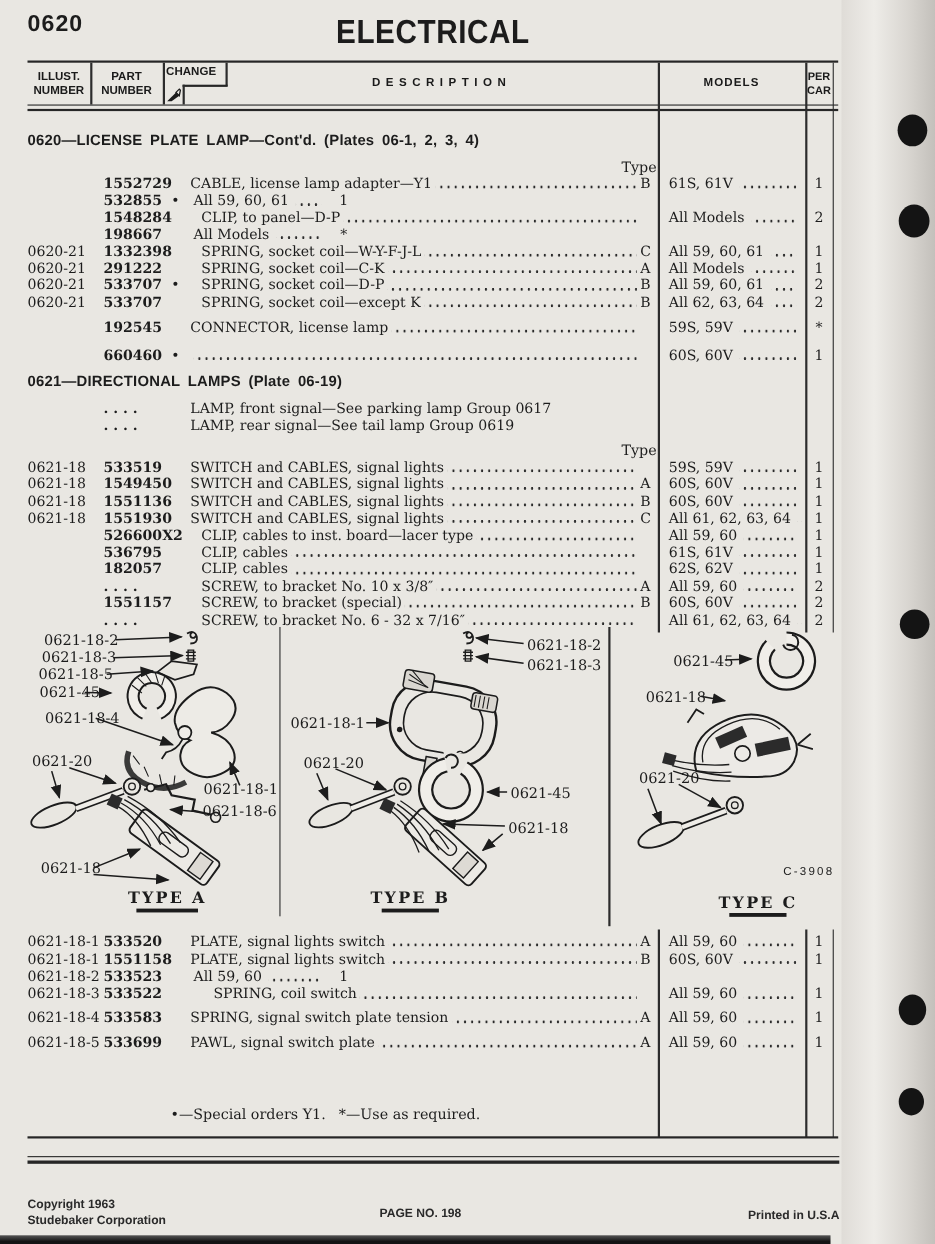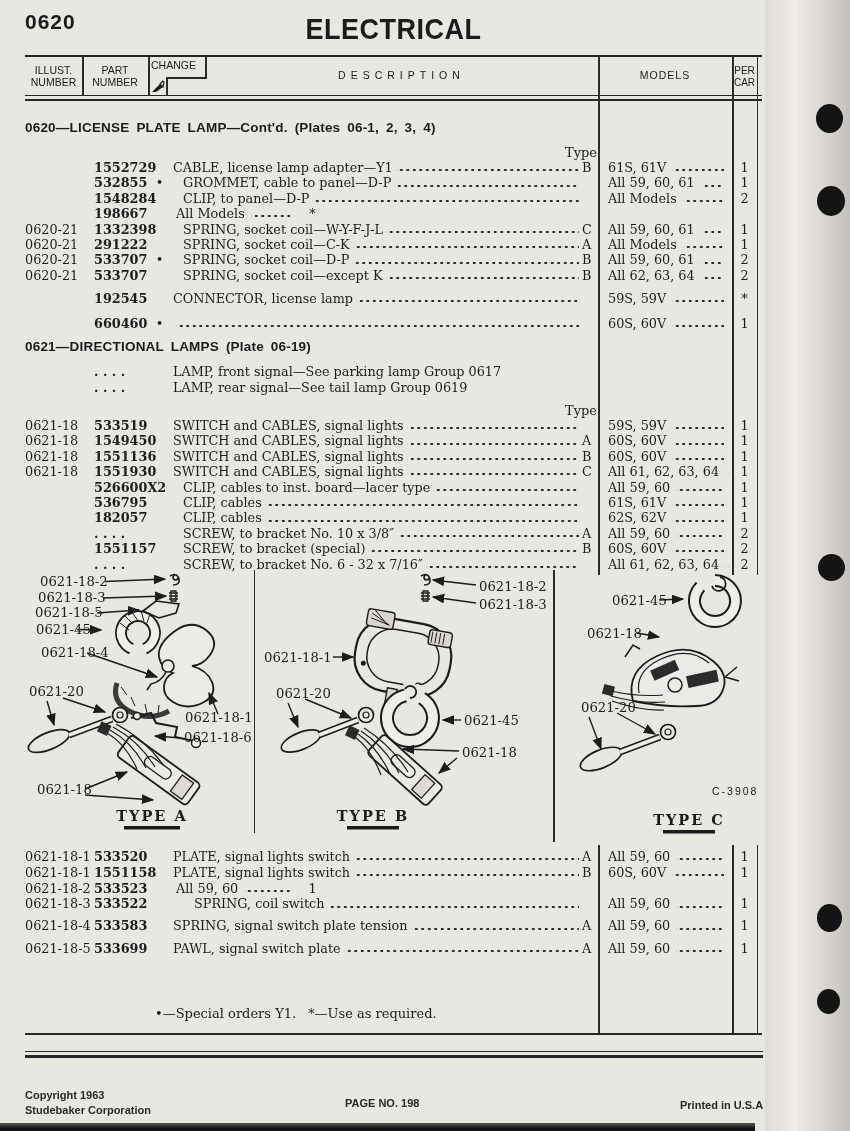--- a/index.html
+++ b/index.html
@@ -15,21 +15,21 @@
     background:linear-gradient(180deg,#555 0%,#141414 70%);}
   
   .hline{position:absolute;background:#262626;}
   .vline{position:absolute;background:#2c2c2c;width:1.5px;}
   
   .corner-code{left:25px;top:10px;font-family:"Liberation Sans",sans-serif;
     font-weight:bold;font-size:21px;letter-spacing:1px;}
   .page-title{left:25px;top:12px;width:737px;text-align:center;
     font-family:"Liberation Sans",sans-serif;font-weight:bold;font-size:27px;
     letter-spacing:.5px;transform:scaleY(1.12);transform-origin:top;}
-  .th{position:absolute;font-family:"Liberation Sans",sans-serif;font-weight:normal;
+  .th{position:absolute;font-family:"Liberation Sans",sans-serif;font-weight:bold;
     font-size:10.5px;line-height:11.5px;text-align:center;color:#1a1a1a;}
   .th2{top:65px;}
   .change-mark{position:absolute;left:151px;top:80px;width:14px;height:14px;}
   
   .sec-head{position:absolute;left:25px;font-family:"Liberation Sans",sans-serif;
     font-weight:bold;font-size:13.5px;word-spacing:3px;letter-spacing:.2px;}
   .type-label{position:absolute;left:500px;width:97px;text-align:right;
     font-size:13px;}
   
   .rows{position:absolute;left:25px;width:732px;}
@@ -128,25 +128,20 @@
       <span class="c-models">
         <span class="mtext">61S, 61V</span>
         <span class="mleader"></span>
       </span>
       <span class="c-per">1</span>
     </div>
     <div class="row">
       <span class="c-ill"></span>
       <span class="c-part">532855</span>
       <span class="c-bul">•</span>
-      <span class="c-desc ind1">
-        <span class="dtext">GROMMET, cable to panel—D-P</span>
-        <span class="leader"></span>
-        <span class="tletter"></span>
-      </span>
       <span class="c-models">
         <span class="mtext">All 59, 60, 61</span>
         <span class="mleader"></span>
       </span>
       <span class="c-per">1</span>
     </div>
     <div class="row">
       <span class="c-ill"></span>
       <span class="c-part">1548284</span>
       <span class="c-bul"></span>

